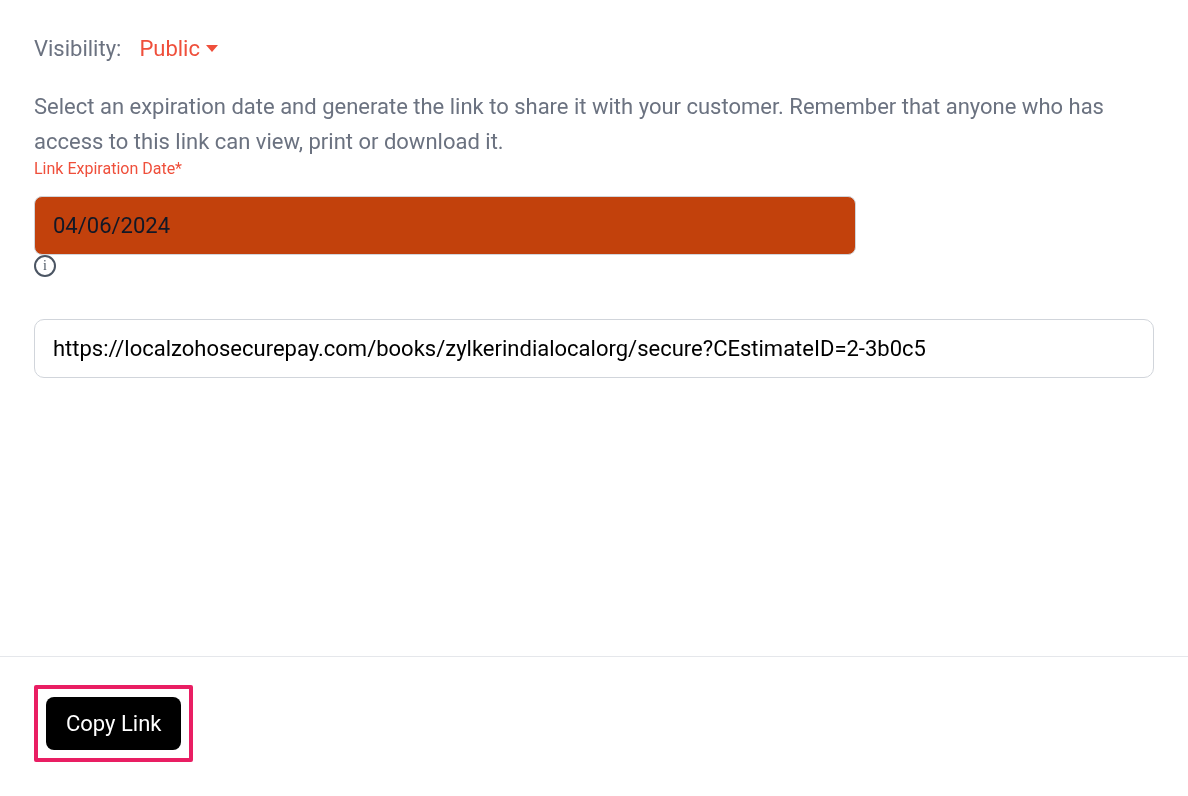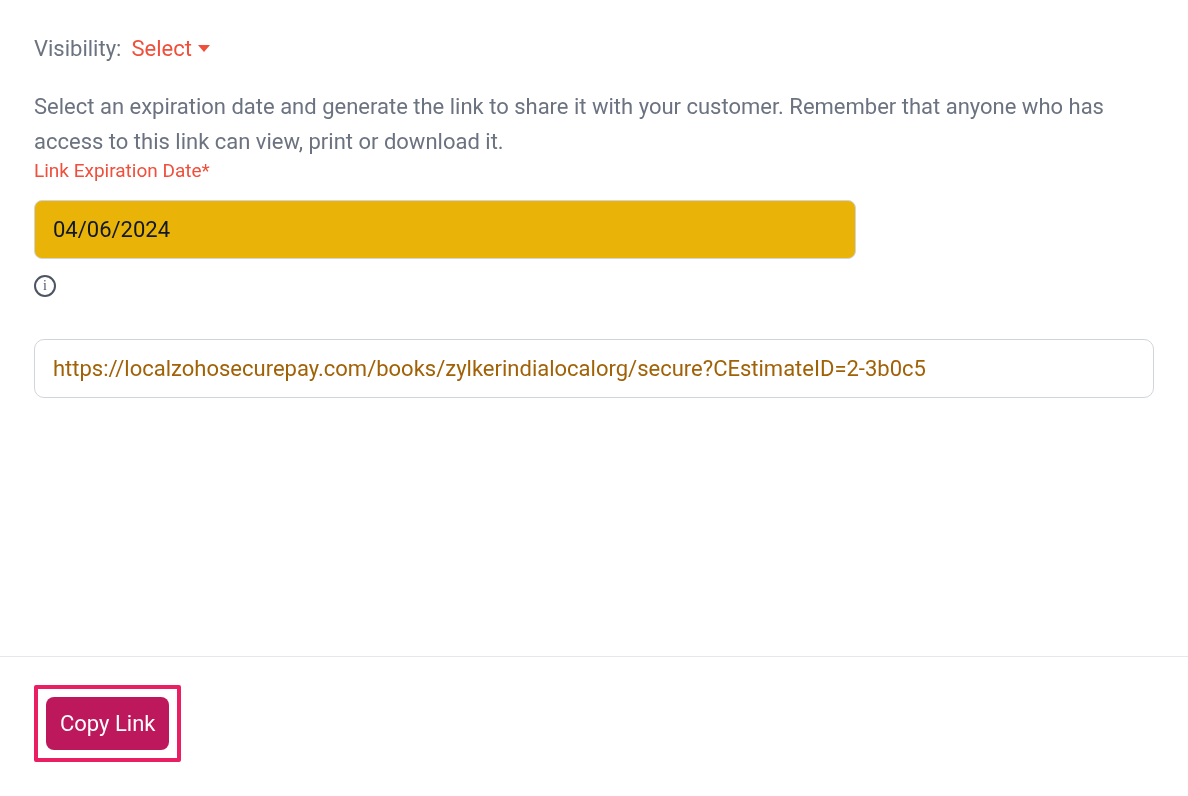--- a/index.html
+++ b/index.html
@@ -2,45 +2,45 @@
 <html><head>
   <meta charset="utf-8">
   <style>
     * { box-sizing: border-box; margin: 0; padding: 0; }
     body { font-family: -apple-system, BlinkMacSystemFont, "Segoe UI", Roboto, sans-serif; background: #fff; width: 1188px; height: 796px; overflow: hidden; }
     .modal { width: 100%; height: 100%; display: flex; flex-direction: column; }
     .header { display: flex; justify-content: space-between; align-items: center; padding: 28px 34px; background: #f9fafb; border-bottom: 1px solid #e5e7eb; }
     .title { font-size: 30px; font-weight: 600; color: #111827; }
     .close-btn { background: none; border: none; font-size: 32px; color: #ef4444; cursor: pointer; line-height: 1; padding: 0; font-weight: 400; }
     .body { padding: 36px 34px 40px; flex: 1; }
-    .visibility-row { display: flex; align-items: center; gap: 10px; margin-bottom: 28px; }
+    .visibility-row { display: flex; align-items: center; gap: 18px; margin-bottom: 28px; }
     .visibility-label { font-size: 22px; color: #6b7280; }
     .visibility-select { display: inline-flex; align-items: center; gap: 6px; font-size: 22px; color: #ef4f3b; cursor: pointer; background: none; border: none; font-family: inherit; padding: 0; }
     .caret { width: 0; height: 0; border-left: 6px solid transparent; border-right: 6px solid transparent; border-top: 7px solid #ef4f3b; display: inline-block; }
     .description { font-size: 22px; color: #6b7280; line-height: 1.6; max-width: 1100px; }
-    .field-label { font-size: 19px; color: #ef4f3b; margin-bottom: 18px; display: block; }
-    .date-input { width: 822px; padding: 16px 18px; font-size: 22px; color: #111827; background: #eab308; border: 1px solid #d1d5db; border-radius: 8px; font-family: inherit; margin-bottom: 16px; }
+    .field-label { font-size: 16px; color: #ef4f3b; margin-bottom: 18px; display: block; }
+    .date-input { width: 822px; padding: 16px 18px; font-size: 22px; color: #111827; background: #c2410c; border: 1px solid #d1d5db; border-radius: 8px; font-family: inherit; margin-bottom: 0; }
     .help-row { display: flex; align-items: center; gap: 10px; margin-bottom: 42px; }
     .info-icon { width: 22px; height: 22px; border: 2px solid #4b5563; border-radius: 50%; display: inline-flex; align-items: center; justify-content: center; font-size: 14px; color: #4b5563; font-style: normal; font-family: Georgia, serif; }
     .help-text { font-size: 22px; color: #111827; }
-    .url-input { width: 1120px; padding: 16px 18px; font-size: 22px; color: #a16207; background: #fff; border: 1px solid #d1d5db; border-radius: 10px; font-family: inherit; }
+    .url-input { width: 1120px; padding: 16px 18px; font-size: 22px; color: #000000; background: #fff; border: 1px solid #d1d5db; border-radius: 10px; font-family: inherit; }
     .footer { padding: 28px 34px 34px; border-top: 1px solid #e5e7eb; }
     .highlight-box { border: 4px solid #e91e63; padding: 8px; display: inline-block; border-radius: 2px; }
-    .copy-btn { background: #be185d; color: #fff; font-size: 22px; font-weight: 400; border: none; border-radius: 8px; padding: 14px 14px; cursor: pointer; font-family: inherit; }
+    .copy-btn { background: #000000; color: #fff; font-size: 22px; font-weight: 400; border: none; border-radius: 8px; padding: 14px 20px; cursor: pointer; font-family: inherit; }
   </style>
 </head>
 <body>
 
 <div class="modal">
 
   <div class="body">
     <div class="visibility-row">
       <span class="visibility-label">Visibility:</span>
       <button class="visibility-select">
-        <span>Select</span>
+        <span>Public</span>
         <span class="caret"></span>
       </button>
     </div>
 
     <p class="description">Select an expiration date and generate the link to share it with your customer. Remember that anyone who has access to this link can view, print or download it.</p>
 
     <label class="field-label">Link Expiration Date*</label>
     <input type="text" class="date-input" readonly="" value="04/06/2024" style="">
 
     <div class="help-row">

